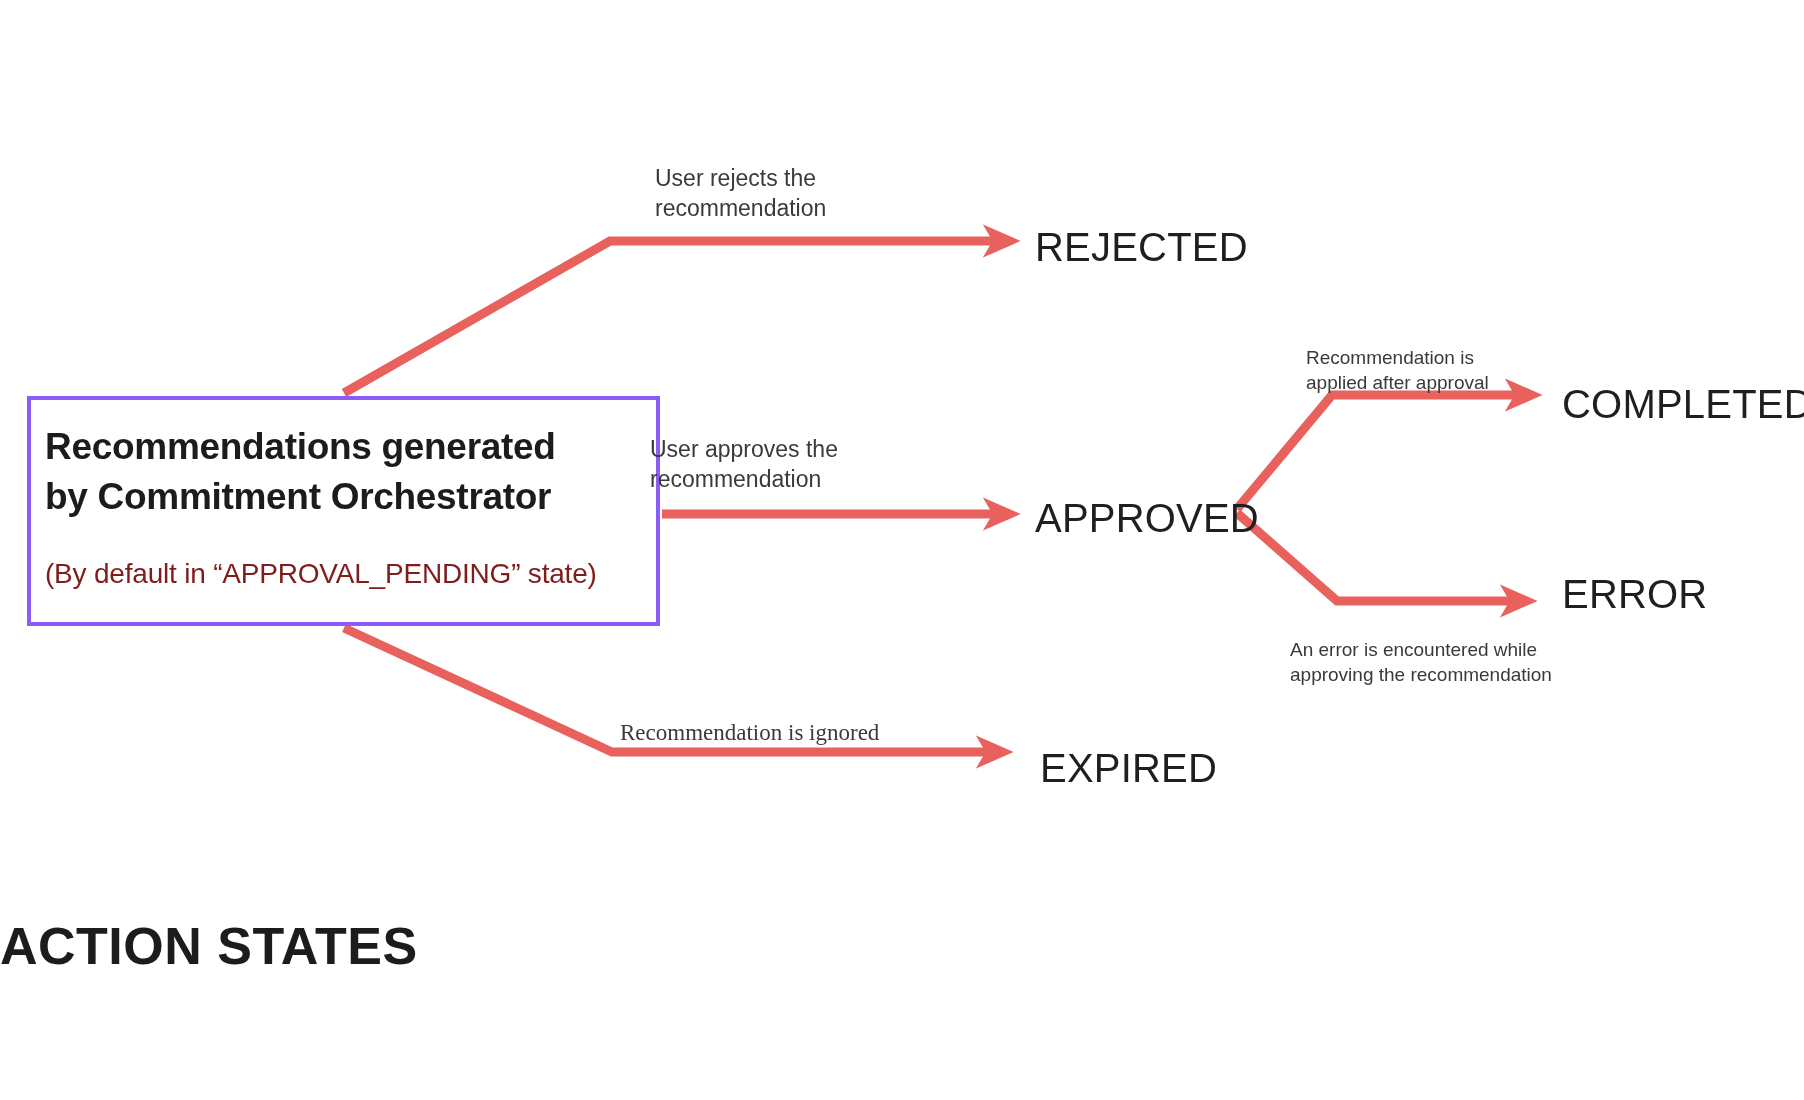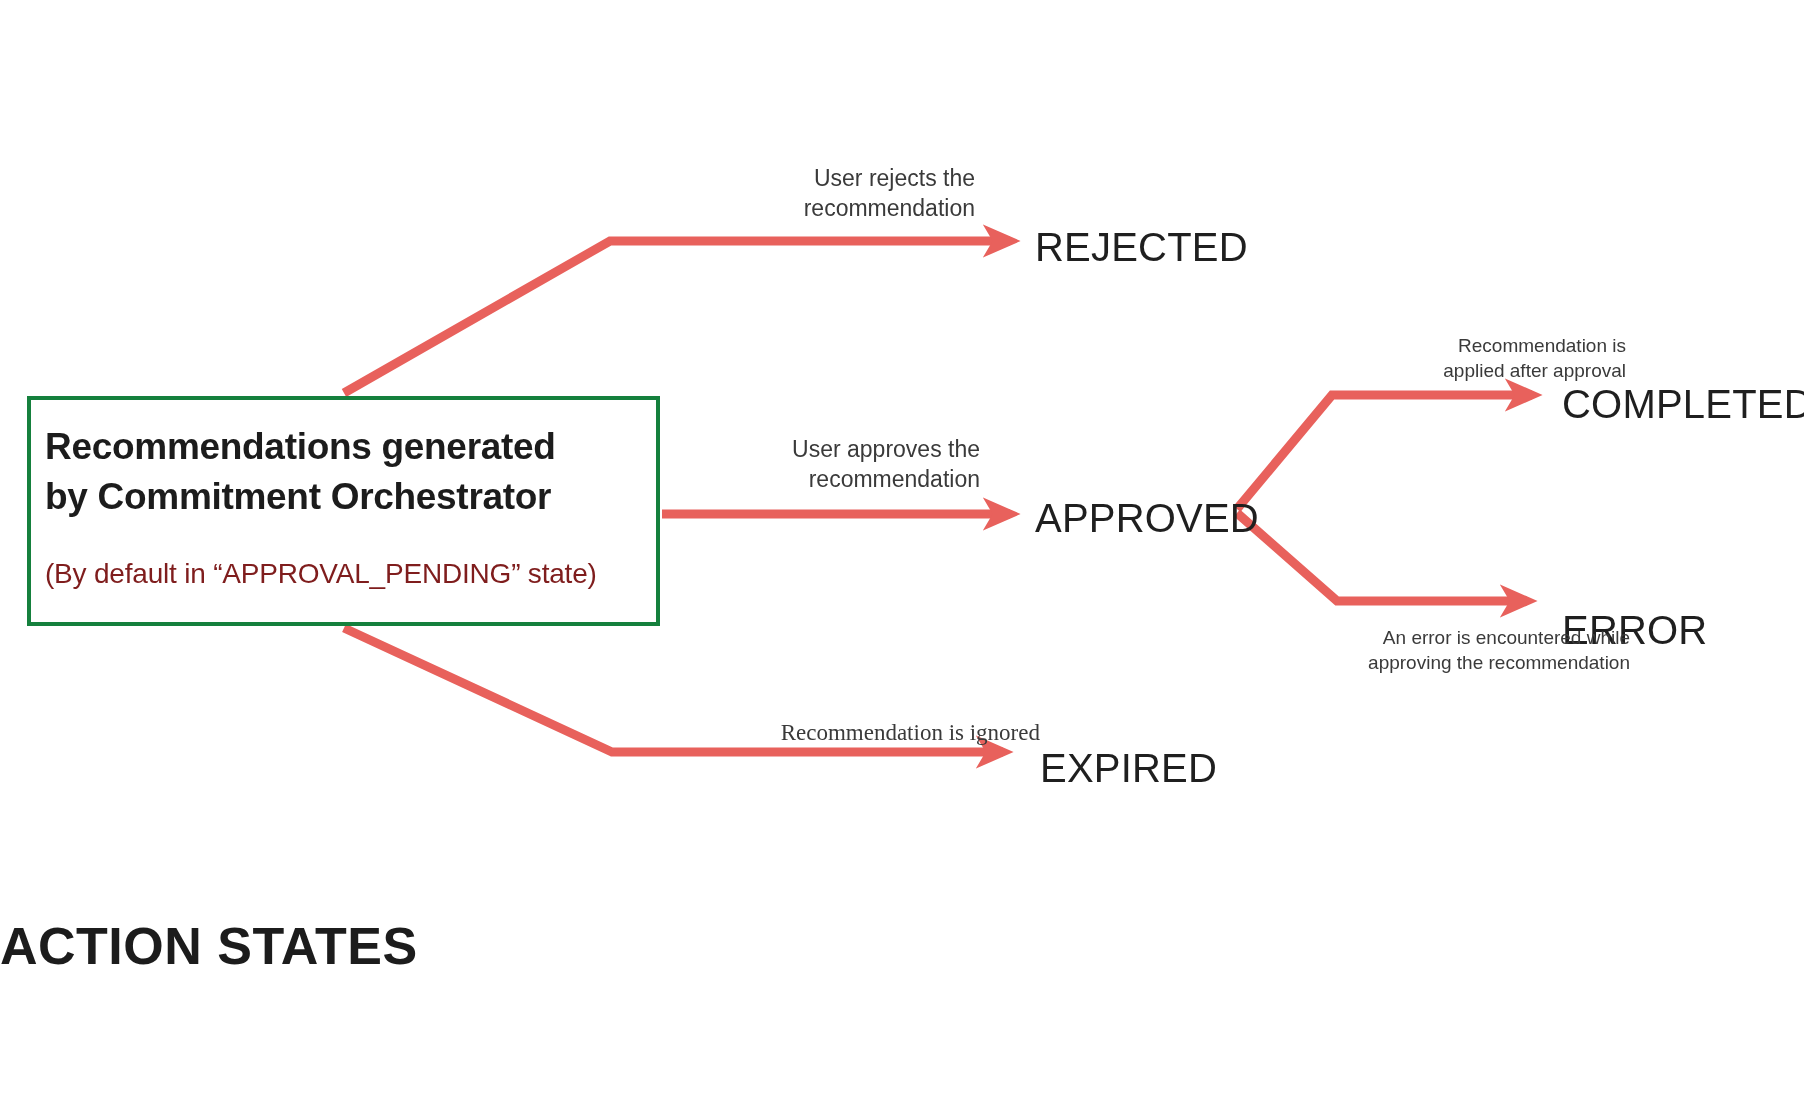--- a/index.html
+++ b/index.html
@@ -29,21 +29,21 @@
   }
 
   
   .source-box {
     position: absolute;
     left: 27px;
     top: 396px;
     width: 633px;
     height: 230px;
     box-sizing: border-box;
-    border: 4px solid #15803d;
+    border: 4px solid #8b5cf6;
     background: #ffffff;
     padding: 22px 14px 0 14px;
   }
   .source-title {
     font-size: 37px;
     font-weight: bold;
     color: #1c1c1c;
     line-height: 1.34;
     letter-spacing: -0.3px;
     margin: 0;
@@ -71,26 +71,27 @@
     transform: translateY(-50%);
   }
 
   
   .edge-label {
     position: absolute;
     font-size: 23px;
     font-weight: 400;
     color: #3a3a3a;
     line-height: 1.32;
-    text-align: right;
+    text-align: left;
     white-space: pre-line;
     transform: translateX(-50%);
   }
   .edge-label.small {
     font-size: 19px;
+    margin-top: 12px;
   }
 
   
   .diagram-title {
     position: absolute;
     left: 0;
     top: 916px;
     width: 1804px;
     font-size: 52px;
     font-weight: bold;
@@ -128,21 +129,21 @@
   </div>
 
   <div class="state-label" style="left:1035px; top:247px;">REJECTED</div>
 
   <div class="state-label" style="left:1035px; top:518px;">APPROVED</div>
 
   <div class="state-label" style="left:1028px; top:768px;margin-left:12px;">EXPIRED</div>
 
   <div class="state-label" style="left:1562px; top:404px;">COMPLETED</div>
 
-  <div class="state-label" style="left:1562px; top:630px;">ERROR</div>
+  <div class="state-label" style="left:1562px; top:594px;">ERROR</div>
 
   <div class="edge-label" style="left:815px; top:163px; width:320px;">User rejects the
 recommendation</div>
 
   <div class="edge-label" style="left:815px; top:434px; width:330px;">User approves the
 recommendation</div>
 
   <div class="edge-label" style="left:830px; top:718px; width:420px;font-family:Liberation Serif, serif;">Recommendation is ignored</div>
 
   <div class="edge-label small" style="left:1466px; top:333px; width:320px;">Recommendation is

